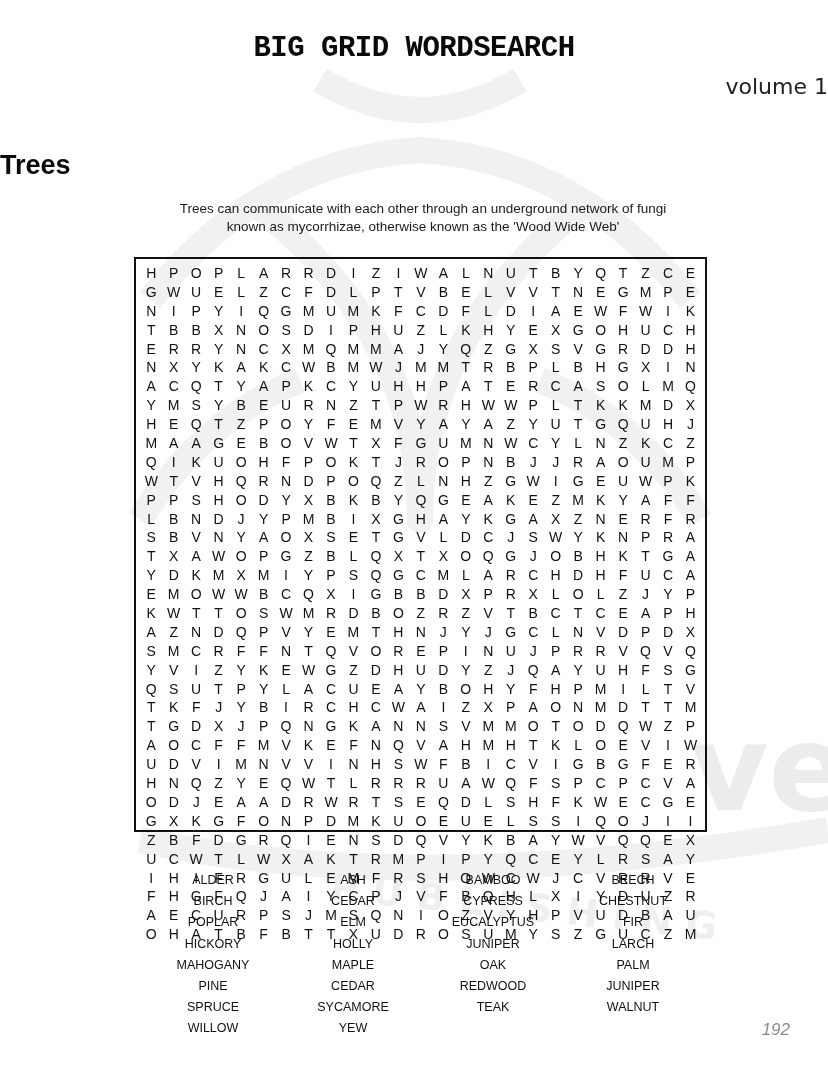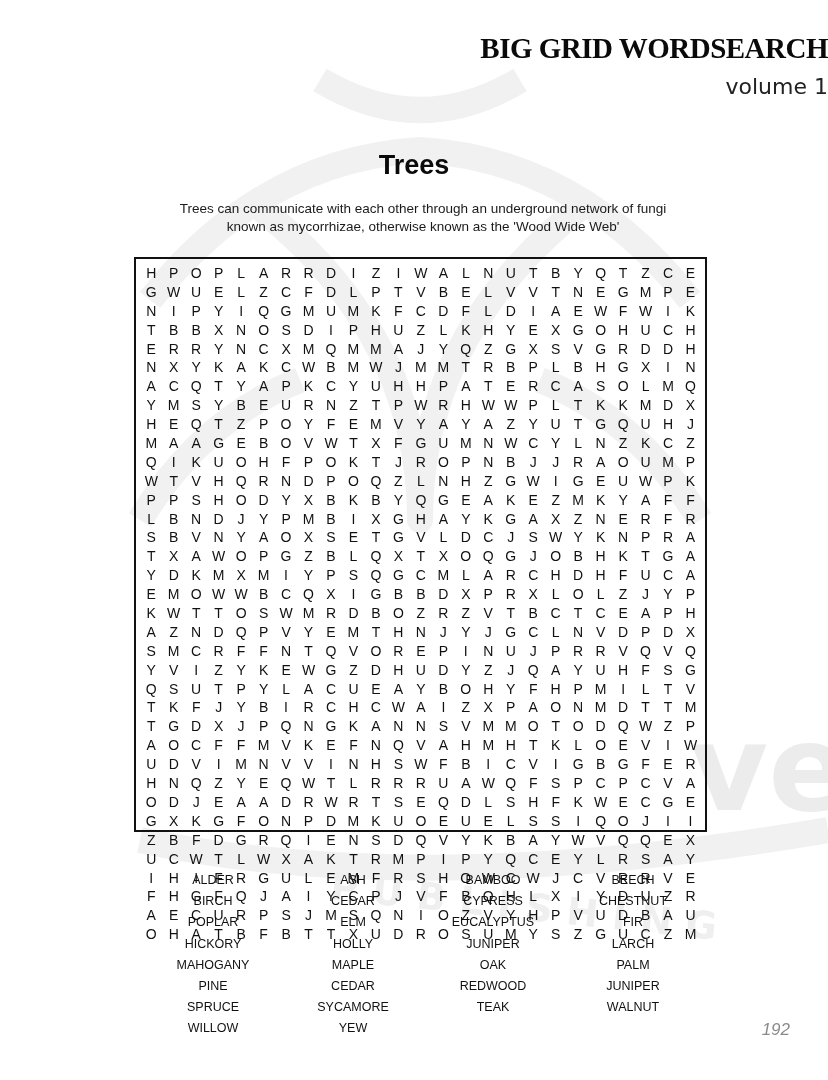--- a/index.html
+++ b/index.html
@@ -2,30 +2,30 @@
 <html><head>
 <meta charset="utf-8">
 <style>
   html, body { margin: 0; padding: 0; }
   body {
     width: 828px; height: 1080px; position: relative; overflow: hidden;
     background: #ffffff; font-family: "Liberation Sans", sans-serif; color: #111;
   }
   .watermark { position: absolute; inset: 0; pointer-events: none; z-index: 0; }
   .book-title {
-    position: absolute; top: 32px; left: 0; width: 828px; text-align: right;
-    font-family: Liberation Serif, serif; font-weight: bold; font-size: 29px;
+    position: absolute; top: 32px; left: 0; width: 828px; text-align: center;
+    font-family: Liberation Mono, monospace; font-weight: bold; font-size: 29px;
     letter-spacing: -0.5px; color: #0a0a0a; z-index: 1;
   }
   .book-volume {
     position: absolute; top: 74px; left: 0; width: 828px; text-align: right;
     font-family: "DejaVu Sans", sans-serif; font-size: 22px; color: #222; z-index: 1;
   }
   .puzzle-title {
-    position: absolute; top: 150px; left: 0; width: 828px; text-align: center;
+    position: absolute; top: 150px; left: 0; width: 828px; text-align: left;
     font-weight: bold; font-size: 27px; color: #0a0a0a; z-index: 1;
   }
   .puzzle-fact {
     position: absolute; top: 200px; left: 0; width: 846px; text-align: center;
     font-size: 13.5px; line-height: 18px; color: #1a1a1a; z-index: 1;
   }
   .grid-box {
     position: absolute; left: 134px; top: 257px; width: 573px; height: 575px;
     border: 2px solid #111; box-sizing: border-box; z-index: 1;
   }

